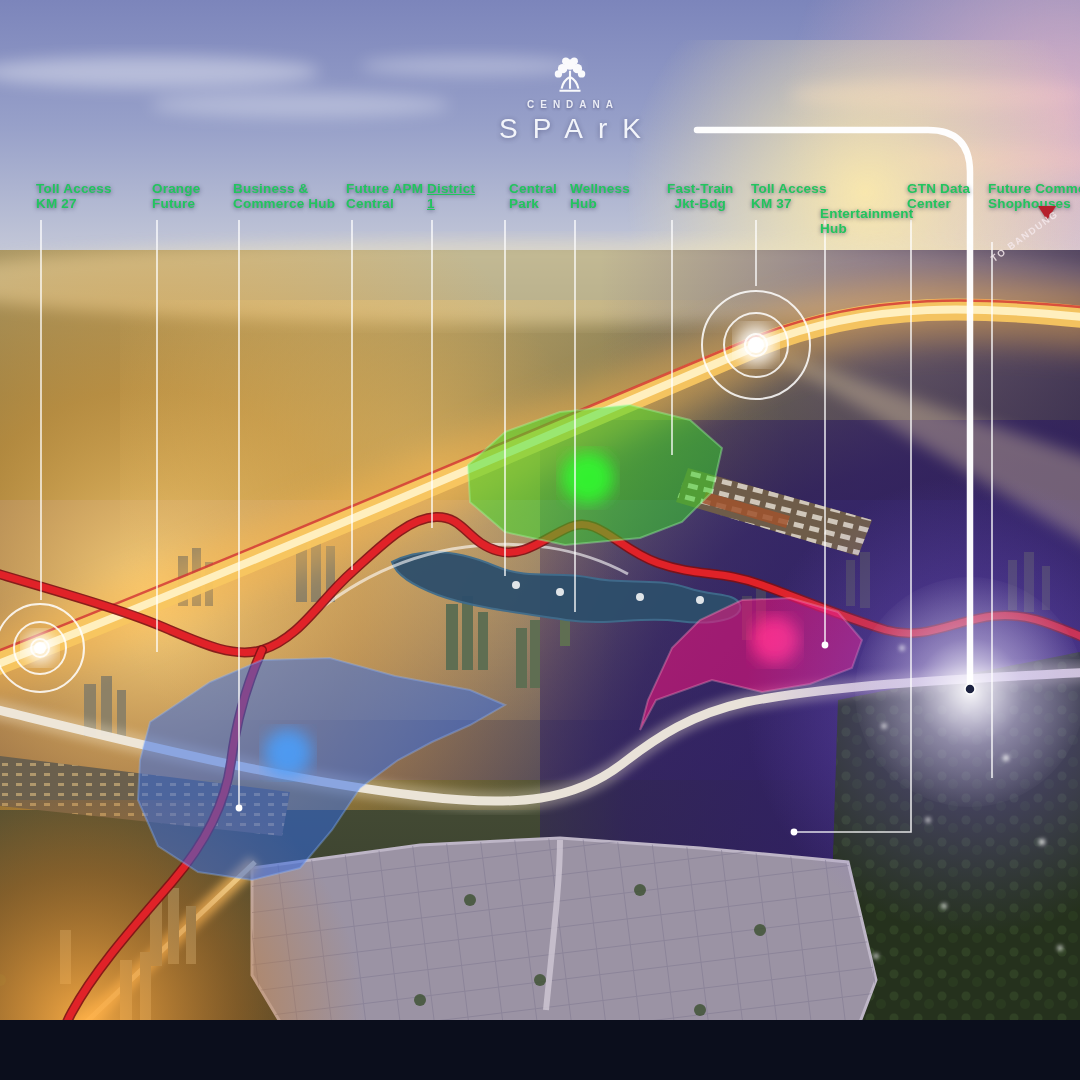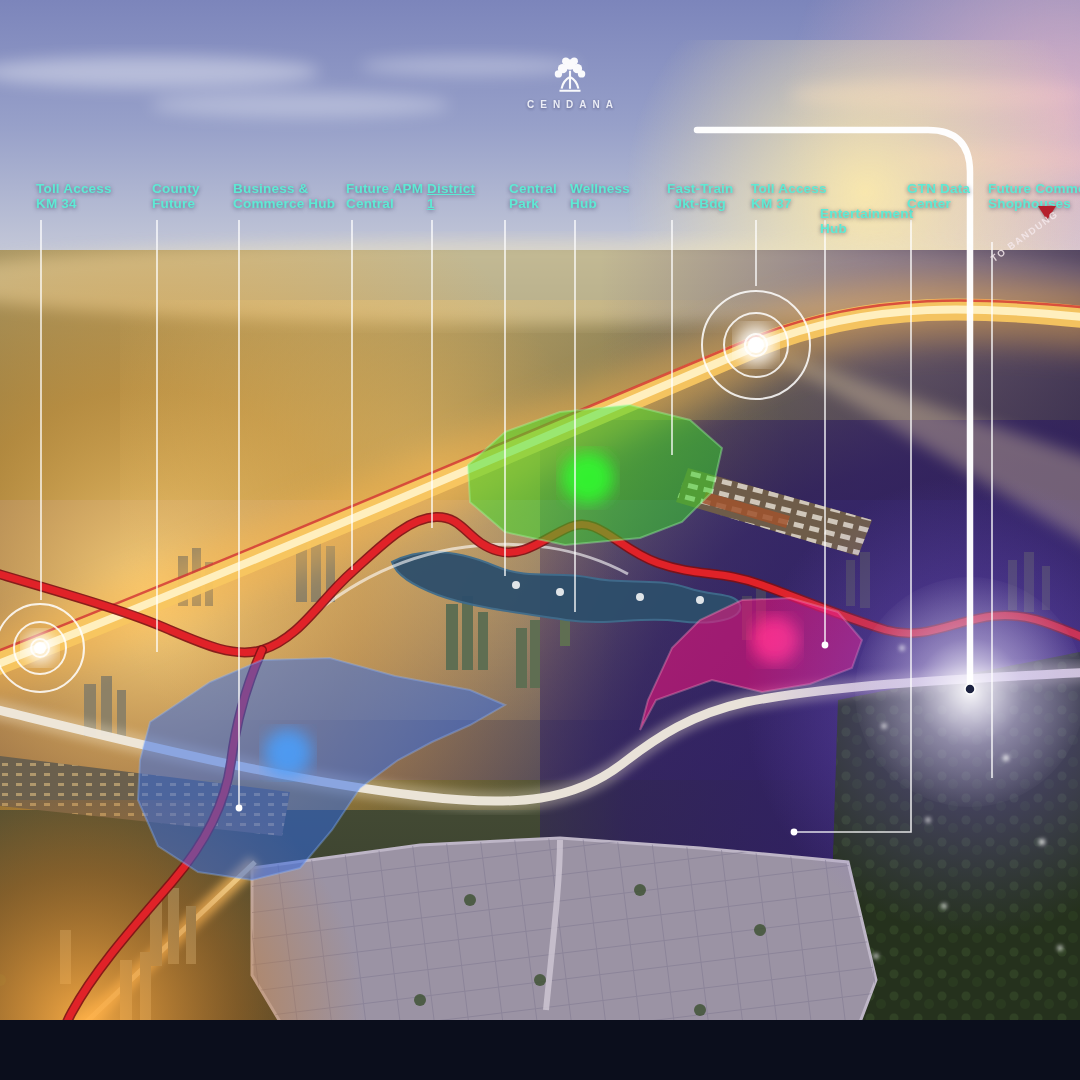--- a/index.html
+++ b/index.html
@@ -8,21 +8,21 @@
   #map-art,#leaders{position:absolute;left:0;top:0;width:1080px;height:1080px;}
   #leaders{pointer-events:none;}
   
   #logo{position:absolute;left:420px;top:56px;width:300px;text-align:center;color:#f2f4fa;z-index:6;}
   #tree{display:block;margin:0 auto;}
   #brand-top{font-size:10px;letter-spacing:6px;font-weight:700;opacity:.92;margin-top:3px;padding-left:6px;
              text-shadow:0 1px 3px rgba(40,40,80,.5);}
   #brand-main{font-size:28px;letter-spacing:15px;font-weight:500;margin-top:3px;padding-left:15px;
               text-shadow:0 1px 5px rgba(40,40,80,.45);}
   
-  .callout{position:absolute;top:181px;color:#5eead4;font-size:13.5px;font-weight:700;line-height:15px;
+  .callout{position:absolute;top:181px;color:#22c55e;font-size:13.5px;font-weight:700;line-height:15px;
            letter-spacing:.2px;white-space:nowrap;z-index:7;text-shadow:0 1px 4px rgba(30,30,70,.55);}
   .callout span{display:block;}
   
   #arrow{position:absolute;left:1038px;top:206px;width:0;height:0;z-index:7;
          border-left:9px solid transparent;border-right:9px solid transparent;border-top:14px solid #b5202c;
          filter:drop-shadow(0 1px 1px rgba(0,0,0,.35));}
   #to-note{position:absolute;left:992px;top:254px;transform:rotate(-36deg);transform-origin:left center;
            font-size:9.5px;letter-spacing:1.6px;color:#f5e9ec;opacity:.85;font-weight:700;z-index:7;}
 </style>
 </head>
@@ -309,29 +309,30 @@
           <circle cx="9" cy="12" r="4.5"></circle>
           <circle cx="23" cy="12" r="4.5"></circle>
         <circle cx="5" cy="17" r="3.5"></circle>
           <circle cx="27" cy="17" r="3.5"></circle>
         <circle cx="12" cy="5" r="3.5"></circle>
           <circle cx="20" cy="5" r="3.5"></circle>
       </g>
       <path d="M16 14 L16 31 M16 20 C12 22 9 26 8 31 M16 20 C20 22 23 26 24 31 M6 33 H26" stroke="#ffffff" stroke-width="2" fill="none" opacity=".95"></path>
     </svg>
     <div id="brand-top">CENDANA</div>
+    <div id="brand-main">SPArK</div>
   </div>
 
   <div id="callouts">
       <div class="callout" style="left: 36px;">
         <span>Toll Access</span>
-        <span>KM 34</span>
+        <span>KM 27</span>
       </div>
       <div class="callout" style="left: 152px;">
-        <span>County</span>
+        <span>Orange</span>
         <span>Future</span>
       </div>
       <div class="callout" style="left: 233px;">
         <span>Business &amp;</span>
         <span>Commerce Hub</span>
       </div>
       <div class="callout" style="left: 346px;">
         <span>Future APM</span>
         <span>Central</span>
       </div>

